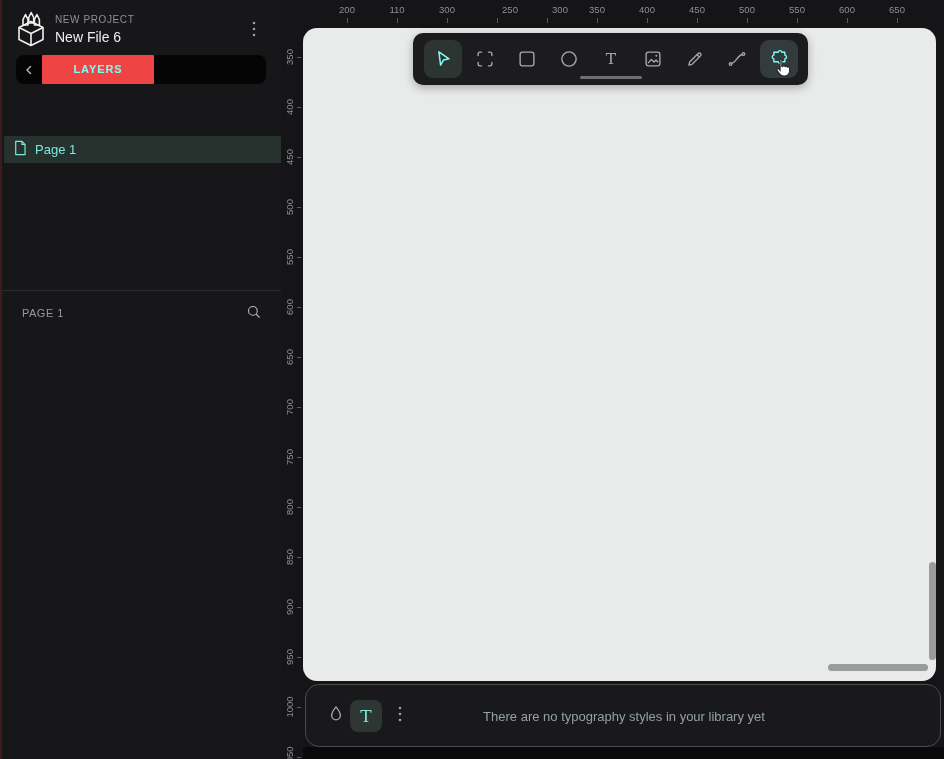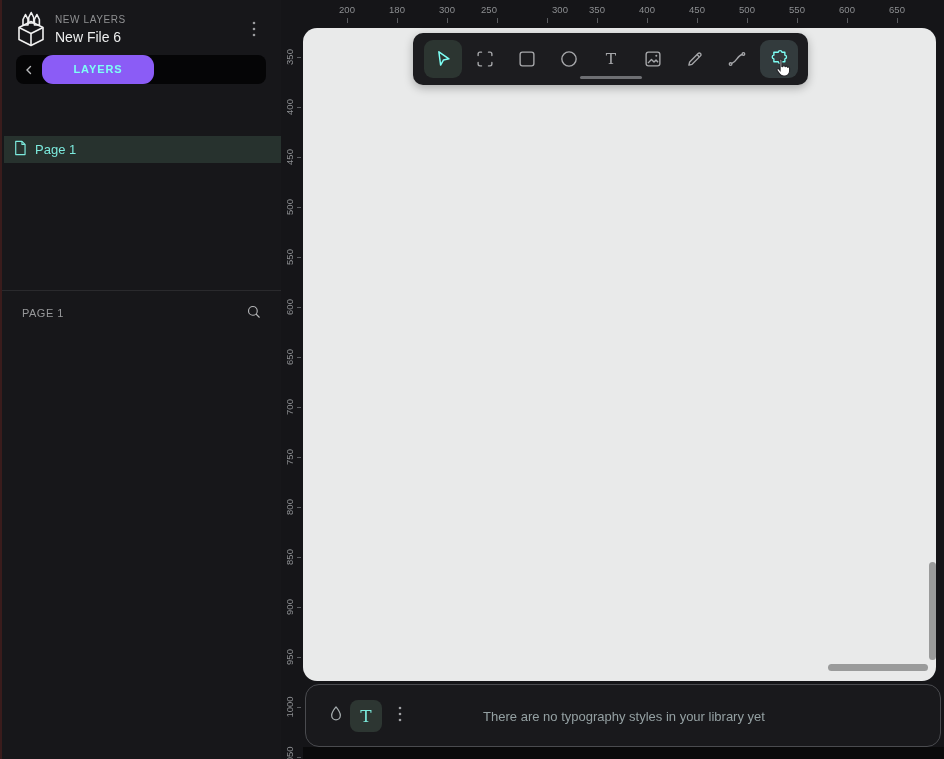--- a/index.html
+++ b/index.html
@@ -18,21 +18,21 @@
   #logo { left:14px; top:10px; width:34px; height:40px; }
   #project-label { left:55px; top:14px; font-size:10px; letter-spacing:.6px; color:#8f9092; }
   #file-name { left:55px; top:29px; font-size:14px; color:#eceded; }
   #file-menu-btn { left:245px; top:20px; width:18px; height:22px; display:flex; align-items:center; justify-content:center; cursor:pointer; }
 
   #tab-pill { left:16px; top:55px; width:250px; height:29px; background:#050506; border-radius:8px;
     display:flex; align-items:center; }
   #collapse-btn { width:26px; height:29px; display:flex; align-items:center; justify-content:center; cursor:pointer; }
   .tab { width:112px; height:29px; line-height:29px; text-align:center; font-size:11px; font-weight:700;
     letter-spacing:.9px; color:#d8d9da; cursor:pointer; }
-  .tab.active { background:#8b5cf6; border-radius:11px; color:#7efff5; }
+  .tab.active { background:#ef4444; border-radius:1px; color:#7efff5; }
 
   #pages-header { left:10px; top:105px; width:261px; height:20px; }
   #pages-chevron { left:2px; top:4px; }
   #pages-title { left:16px; top:3px; font-size:11px; color:#939497; letter-spacing:.4px; }
   #add-page-btn { left:236px; top:0px; width:20px; height:20px; display:flex; align-items:center; justify-content:center; cursor:pointer; }
 
   #page-row { left:4px; top:136px; width:277px; height:27px; background:#27322e;
     display:flex; align-items:center; gap:8px; padding-left:9px; cursor:pointer; }
   #page-row-label { color:#7ceadd; font-size:13px; }
 
@@ -84,25 +84,25 @@
 
 <div id="stage">
 
   <div id="canvas-area" class="abs"></div>
 
   <div id="canvas" class="abs"></div>
 
   <div id="hruler" class="abs">
       <div class="hr-label" style="left: 51px;">200</div>
       <div class="hr-tick" style="left: 66px;"></div>
-      <div class="hr-label" style="left: 101px;">180</div>
+      <div class="hr-label" style="left: 101px;">110</div>
       <div class="hr-tick" style="left: 116px;"></div>
       <div class="hr-label" style="left: 151px;">300</div>
       <div class="hr-tick" style="left: 166px;"></div>
-      <div class="hr-label" style="left: 193px;">250</div>
+      <div class="hr-label" style="left: 214px;">250</div>
       <div class="hr-tick" style="left: 216px;"></div>
       <div class="hr-label" style="left: 251px; margin-left: 13px;">300</div>
       <div class="hr-tick" style="left: 266px;"></div>
       <div class="hr-label" style="left: 301px;">350</div>
       <div class="hr-tick" style="left: 316px;"></div>
       <div class="hr-label" style="left: 351px;">400</div>
       <div class="hr-tick" style="left: 366px;"></div>
       <div class="hr-label" style="left: 401px;">450</div>
       <div class="hr-tick" style="left: 416px;"></div>
       <div class="hr-label" style="left: 451px;">500</div>
@@ -256,21 +256,21 @@
     <div id="logo" class="abs">
       <svg width="34" height="40" viewBox="0 0 34 40" fill="none" stroke="#f0f0f0" stroke-width="1.6" stroke-linejoin="round">
         <path d="M9 9.5 L11.5 4.5 L14 9.5 V15 H9 Z"></path>
         <path d="M14.7 7.5 L17.2 2.5 L19.7 7.5 V13 H14.7 Z"></path>
         <path d="M20.4 9.5 L22.9 4.5 L25.4 9.5 V15 H20.4 Z"></path>
         <path d="M5 17.5 L17 11.5 L29 17.5 V29.5 L17 35.5 L5 29.5 Z"></path>
         <path d="M5 17.5 L17 23.5 L29 17.5"></path>
         <path d="M17 23.5 V35.5"></path>
       </svg>
     </div>
-    <div id="project-label" class="abs">NEW LAYERS</div>
+    <div id="project-label" class="abs">NEW PROJECT</div>
     <div id="file-name" class="abs">New File 6</div>
     <div id="file-menu-btn" class="abs">
       <span>
         <svg width="4" height="16" viewBox="0 0 4 16">
             <circle cx="2" cy="2" r="1.3" fill="#9a9b9e"></circle>
             <circle cx="2" cy="8" r="1.3" fill="#9a9b9e"></circle>
             <circle cx="2" cy="14" r="1.3" fill="#9a9b9e"></circle>
           </svg>
       </span>
     </div>

